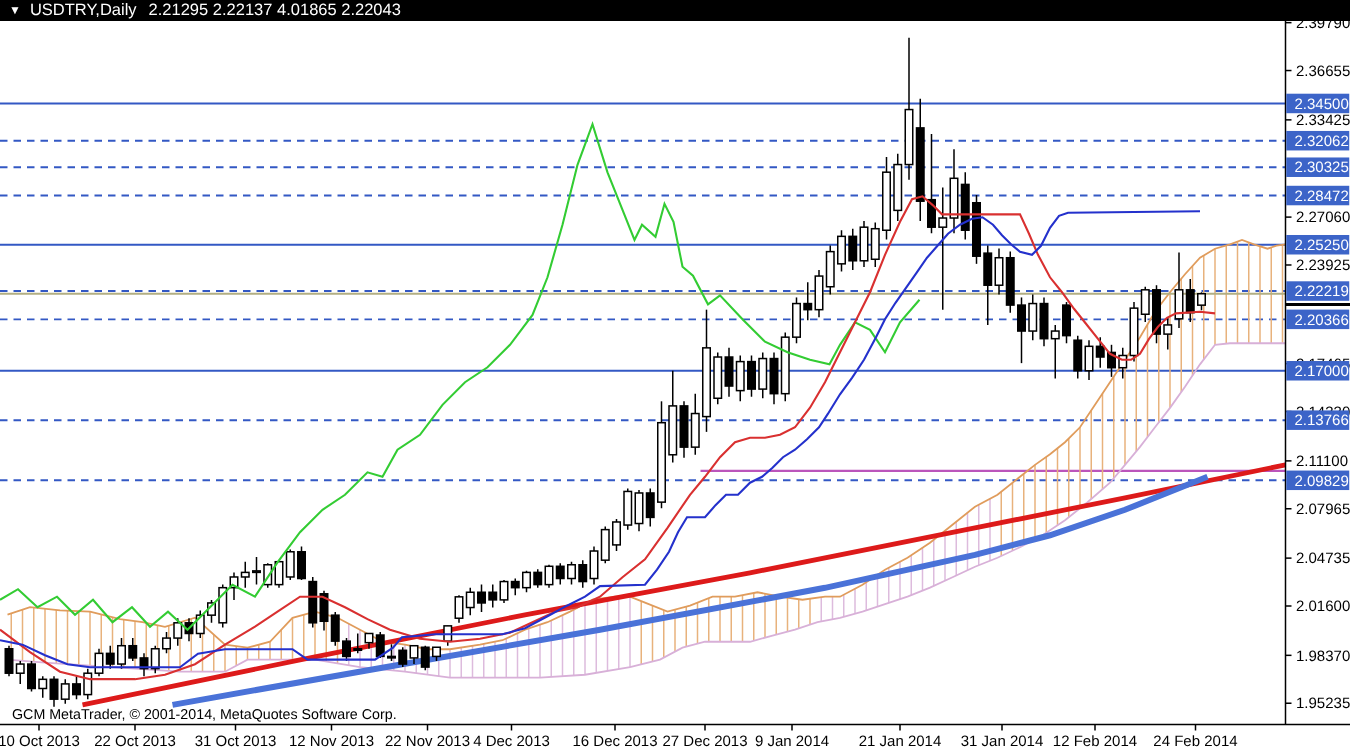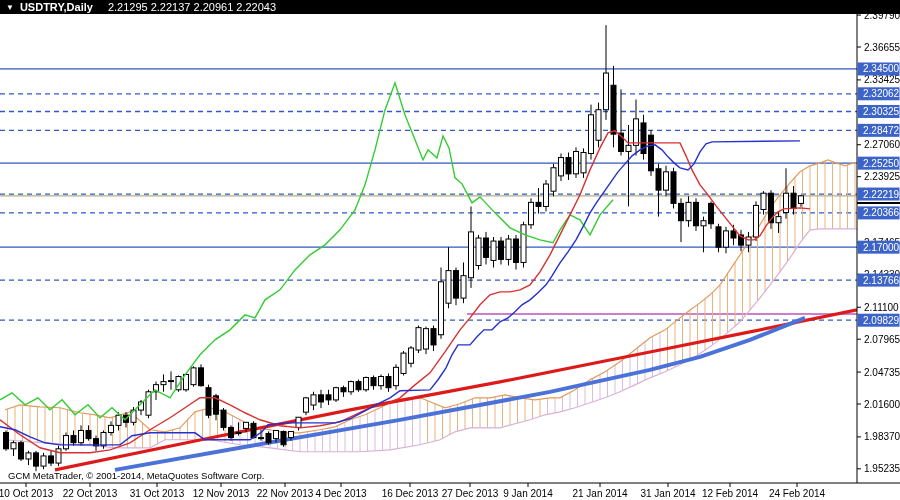--- a/index.html
+++ b/index.html
@@ -1,30 +1,30 @@
 <!DOCTYPE html>
 <html><head>
 <meta charset="utf-8">
 <style>
   html,body{margin:0;padding:0;background:#ffffff;}
   #stage{position:relative;width:900px;height:500px;background:#ffffff;overflow:hidden;
          font-family:"Liberation Sans", sans-serif;}
   #titlebar{position:absolute;left:0;top:0;width:900px;height:14px;background:#000000;
             color:#ffffff;font-size:11px;line-height:14px;white-space:nowrap;}
   #titlebar .tri{display:inline-block;margin:0 6px 0 6px;font-size:8px;vertical-align:1px;}
-  #titlebar .sym{margin-right:15px;font-weight:bold;}
+  #titlebar .sym{margin-right:8px;}
   #chart-svg{position:absolute;left:0;top:0;}
   text{font-family:"Liberation Sans", sans-serif;}
 </style>
 </head>
 <body>
 
 <div id="stage">
   <div id="titlebar">
-    <span class="tri">▼</span><span class="sym">USDTRY,Daily</span><span>2.21295 2.22137 2.20961 2.22043</span>
+    <span class="tri">▼</span><span class="sym">USDTRY,Daily</span><span>2.21295 2.22137 4.01865 2.22043</span>
   </div>
   <svg id="chart-svg" width="900" height="500">
       <defs>
         <clipPath id="plot">
           <rect x="0" y="14" width="857" height="469"></rect>
         </clipPath>
       </defs>
       <g clip-path="url(#plot)">
         <g>
           <line x1="0" y1="68.96965699999971" x2="857" y2="68.96965699999971" stroke="#3358c4" stroke-width="1.3"></line>

